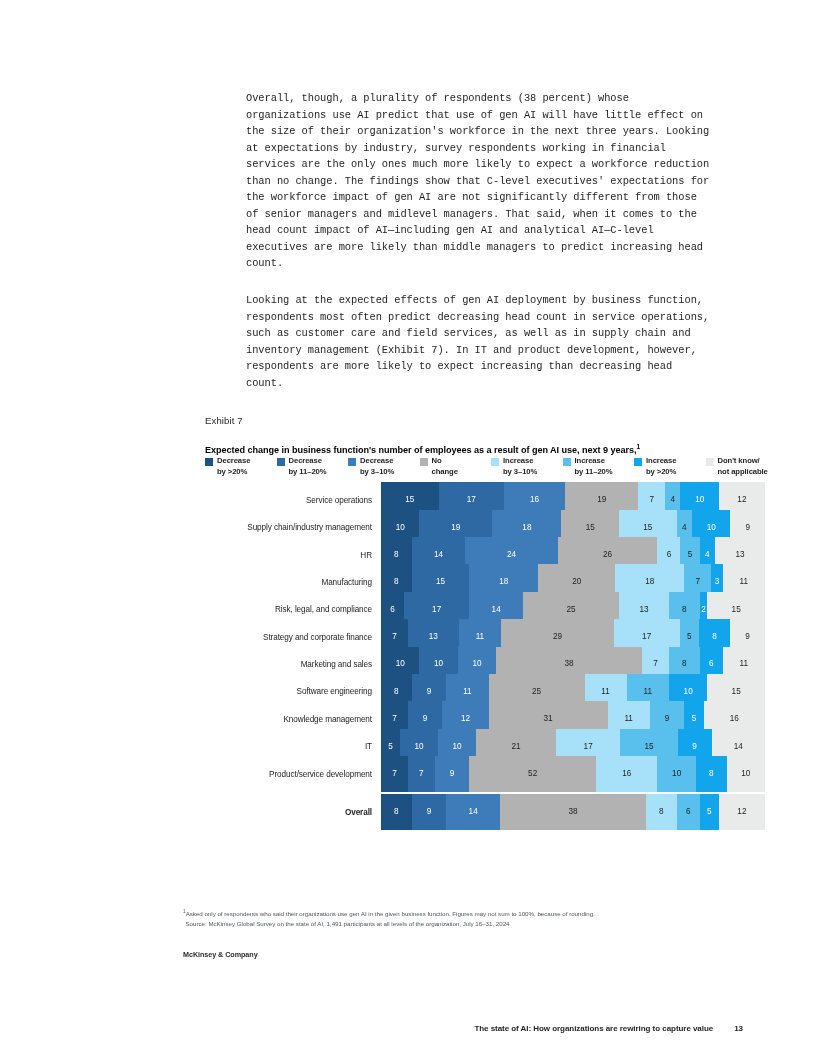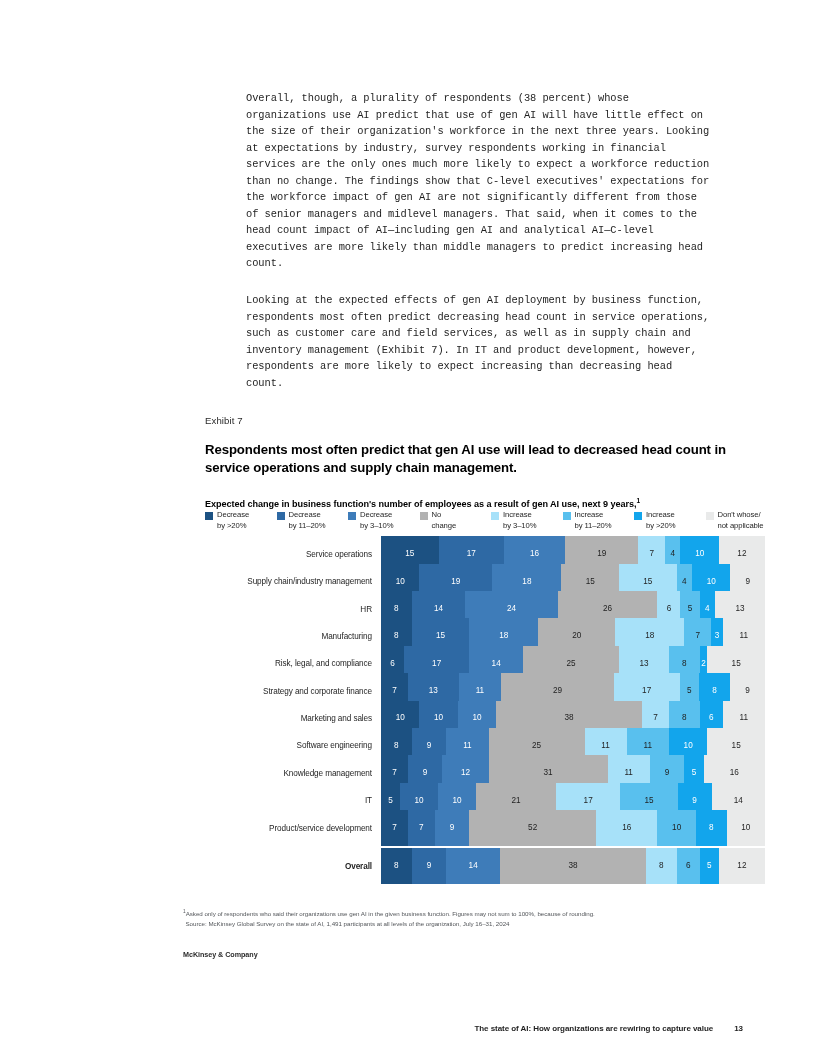--- a/index.html
+++ b/index.html
@@ -82,20 +82,21 @@
     display: flex;
     align-items: flex-start;
     width: 562px;
     margin-bottom: 13px;
   }
   .legend-item {
     display: flex;
     align-items: flex-start;
     width: 71.5px;
     flex: 0 0 71.5px;
+    font-weight: bold;
   }
   .legend-swatch {
     width: 8px;
     height: 8px;
     flex: 0 0 8px;
     margin-top: 1.5px;
     margin-right: 4px;
   }
   .legend-text {
     font-size: 7.7px;
@@ -191,21 +192,20 @@
     </p>
     <p>
       <span>Looking at the expected effects of gen AI deployment by business function, respondents most often predict decreasing head count in service operations, such as customer care and field services, as well as in supply chain and inventory management (Exhibit 7). In IT and product development, however, respondents are more likely to expect increasing than decreasing head count.</span>
     </p>
   </div>
 
   <div class="exhibit">
 
     <div class="exhibit-label">Exhibit 7</div>
 
-    <div class="exhibit-title">Respondents most often predict that gen AI use will lead to decreased head count in service operations and supply chain management.</div>
 
     <div class="exhibit-subtitle">
       <span>Expected change in business function's number of employees as a result of gen AI use, next 9 years,</span><sup>1</sup>
     </div>
 
     <div class="legend" id="legend">
         <div class="legend-item">
           <span class="legend-swatch" style="background: rgb(28, 81, 130);"></span>
           <span class="legend-text">Decrease
 by &gt;20%</span>
@@ -235,21 +235,21 @@
           <span class="legend-text">Increase
 by 11–20%</span>
         </div>
         <div class="legend-item">
           <span class="legend-swatch" style="background: rgb(18, 165, 236);"></span>
           <span class="legend-text">Increase
 by &gt;20%</span>
         </div>
         <div class="legend-item">
           <span class="legend-swatch" style="background: rgb(233, 234, 234);"></span>
-          <span class="legend-text">Don't whose/
+          <span class="legend-text">Don't know/
 not applicable</span>
         </div>
       </div>
 
     <div class="chart" id="chart">
         <div class="chart-row">
           <div class="row-label">Service operations</div>
           <div class="bar">
             <div class="seg" style="flex: 0 0 15%; background: rgb(28, 81, 130); color: rgb(255, 255, 255);">
               <span class="seg-val">15</span>

